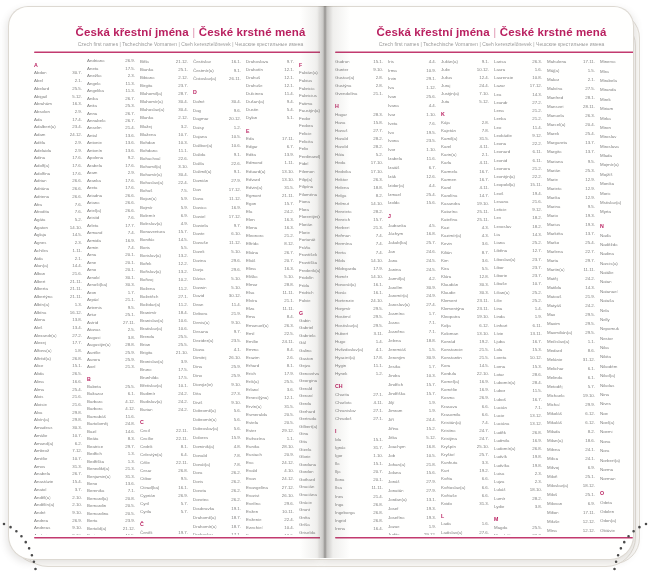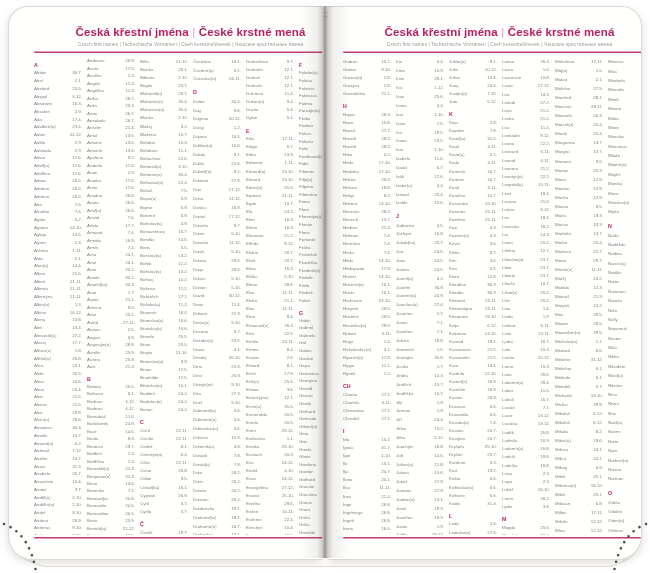--- a/index.html
+++ b/index.html
@@ -14,21 +14,21 @@
   .under2{left:18px;top:16px;width:616px;height:549px;border-radius:30px;}
   
   .page{position:absolute;top:6px;height:552px;background:#fffffe;z-index:3;}
   .page-left{
     left:8px;width:313px;
     border:1px solid #ddd9d2;border-right:none;
     border-radius:20px 0 0 24px;
     box-shadow:-2px 3px 7px rgba(90,85,75,.14);
   }
   .page-right{
-    left:328px;width:313px;
+    left:320px;width:313px;
     border:1px solid #ddd9d2;border-left:none;
     border-radius:0 20px 24px 0;
     box-shadow:2px 3px 7px rgba(90,85,75,.14);
   }
   .inner{position:absolute;inset:0;overflow:hidden;border-radius:inherit;}
   
   .content{width:626px;height:1104px;transform:scale(.5);transform-origin:0 0;}
   .content.cl{padding:36px 10px 0 50px;box-sizing:content-box;}
   .content.cr{padding:36px 30px 0 30px;box-sizing:content-box;}
   .page-title{

